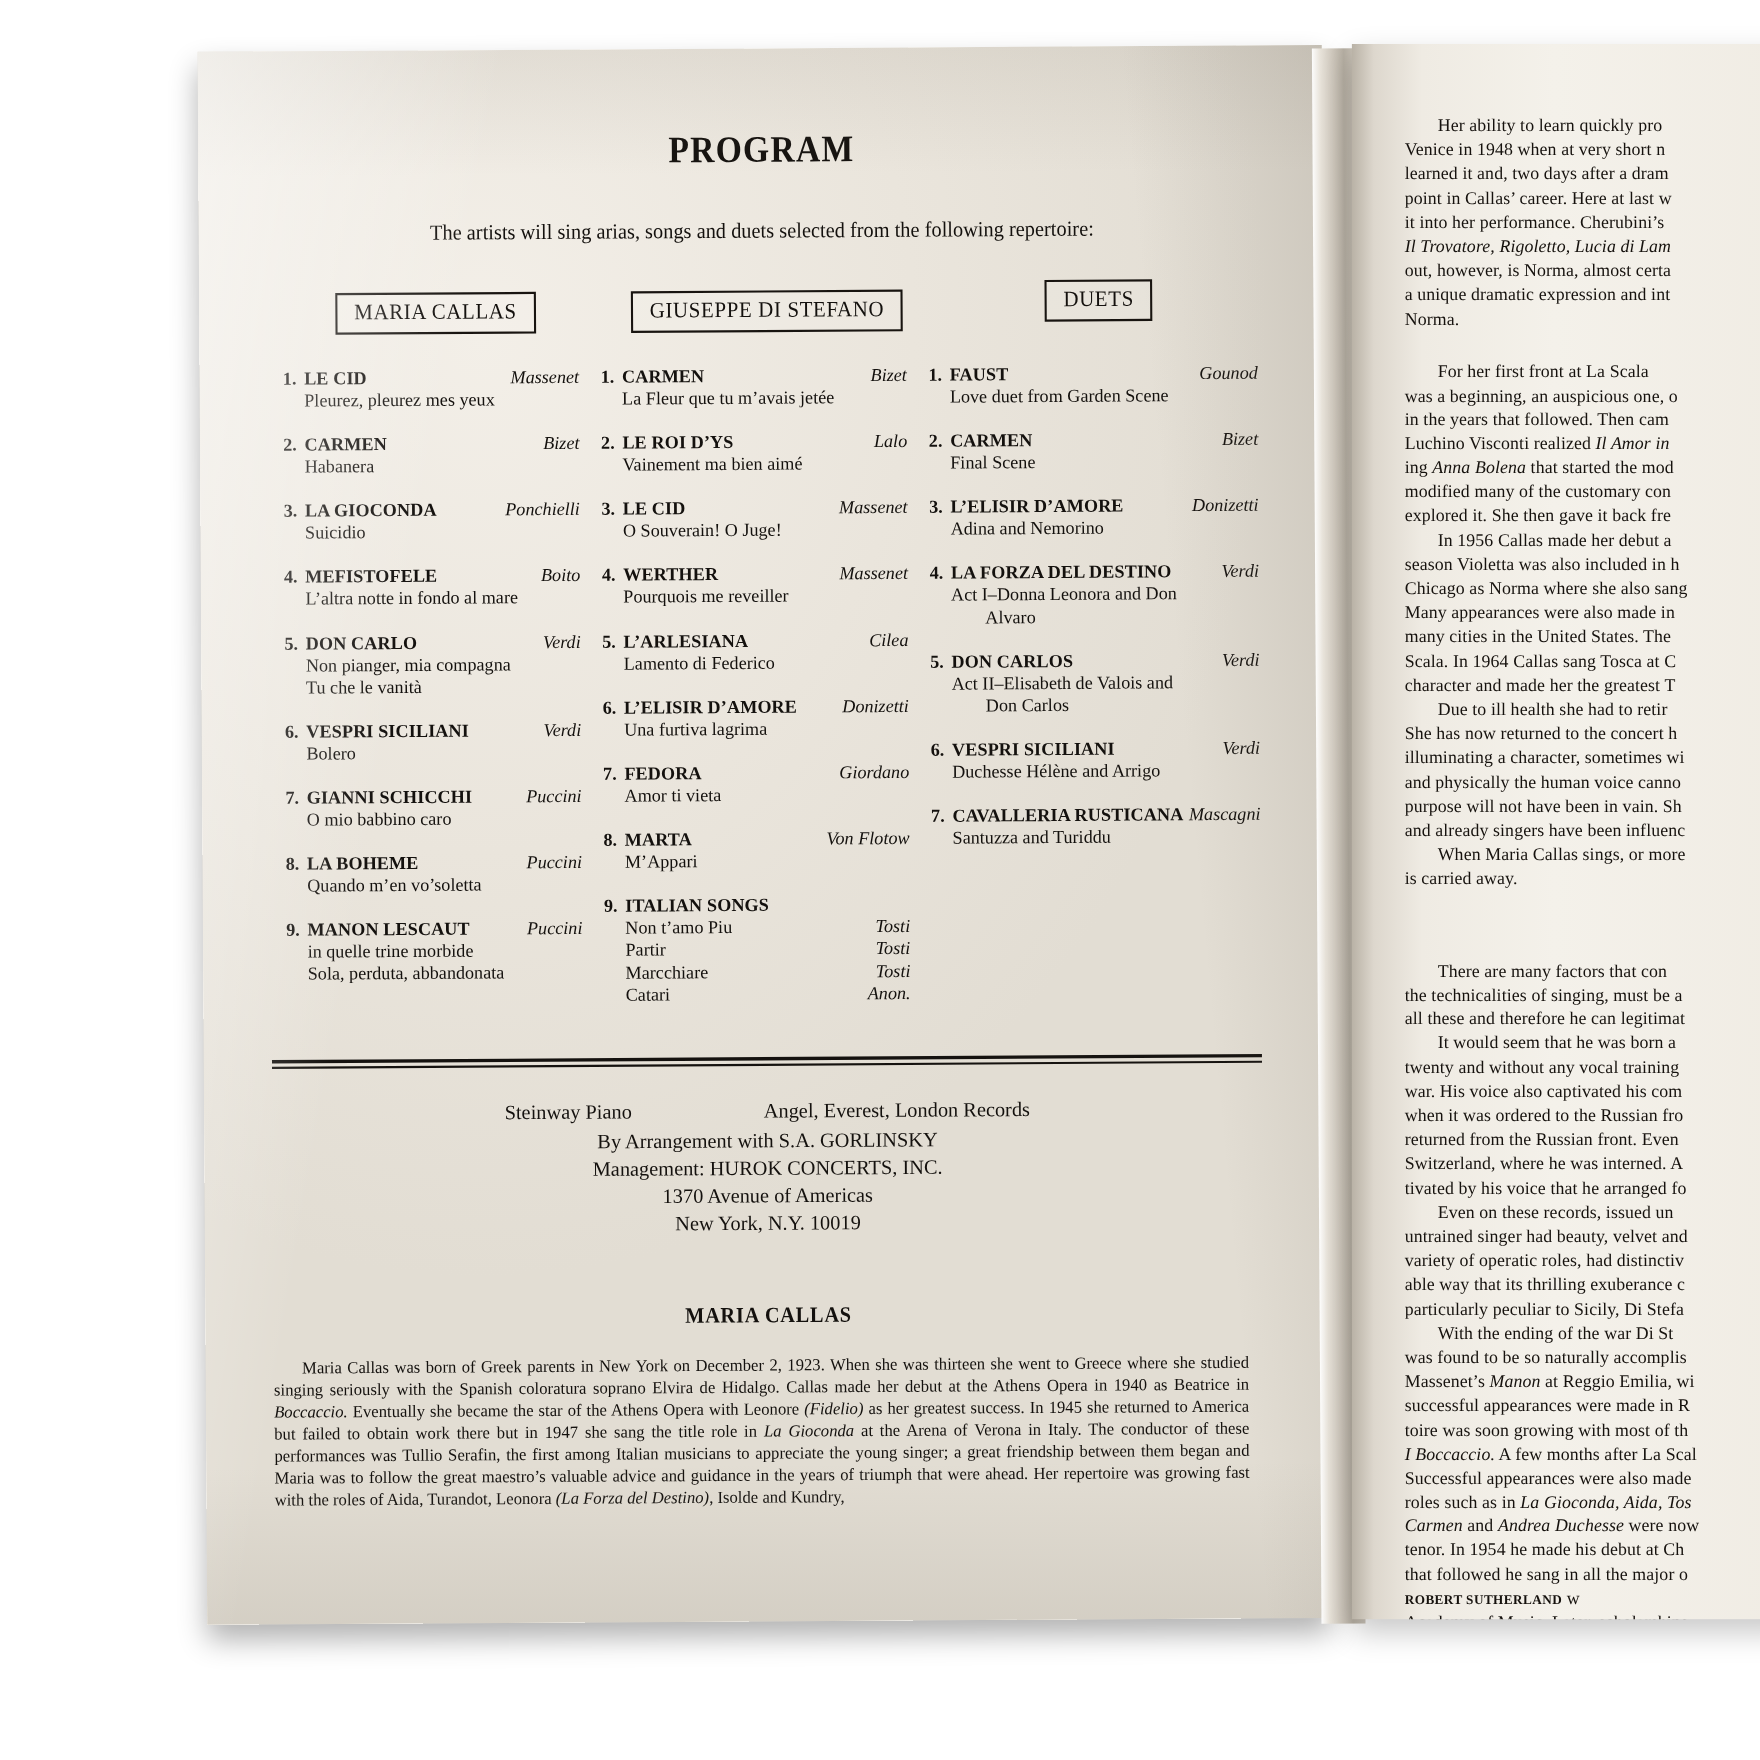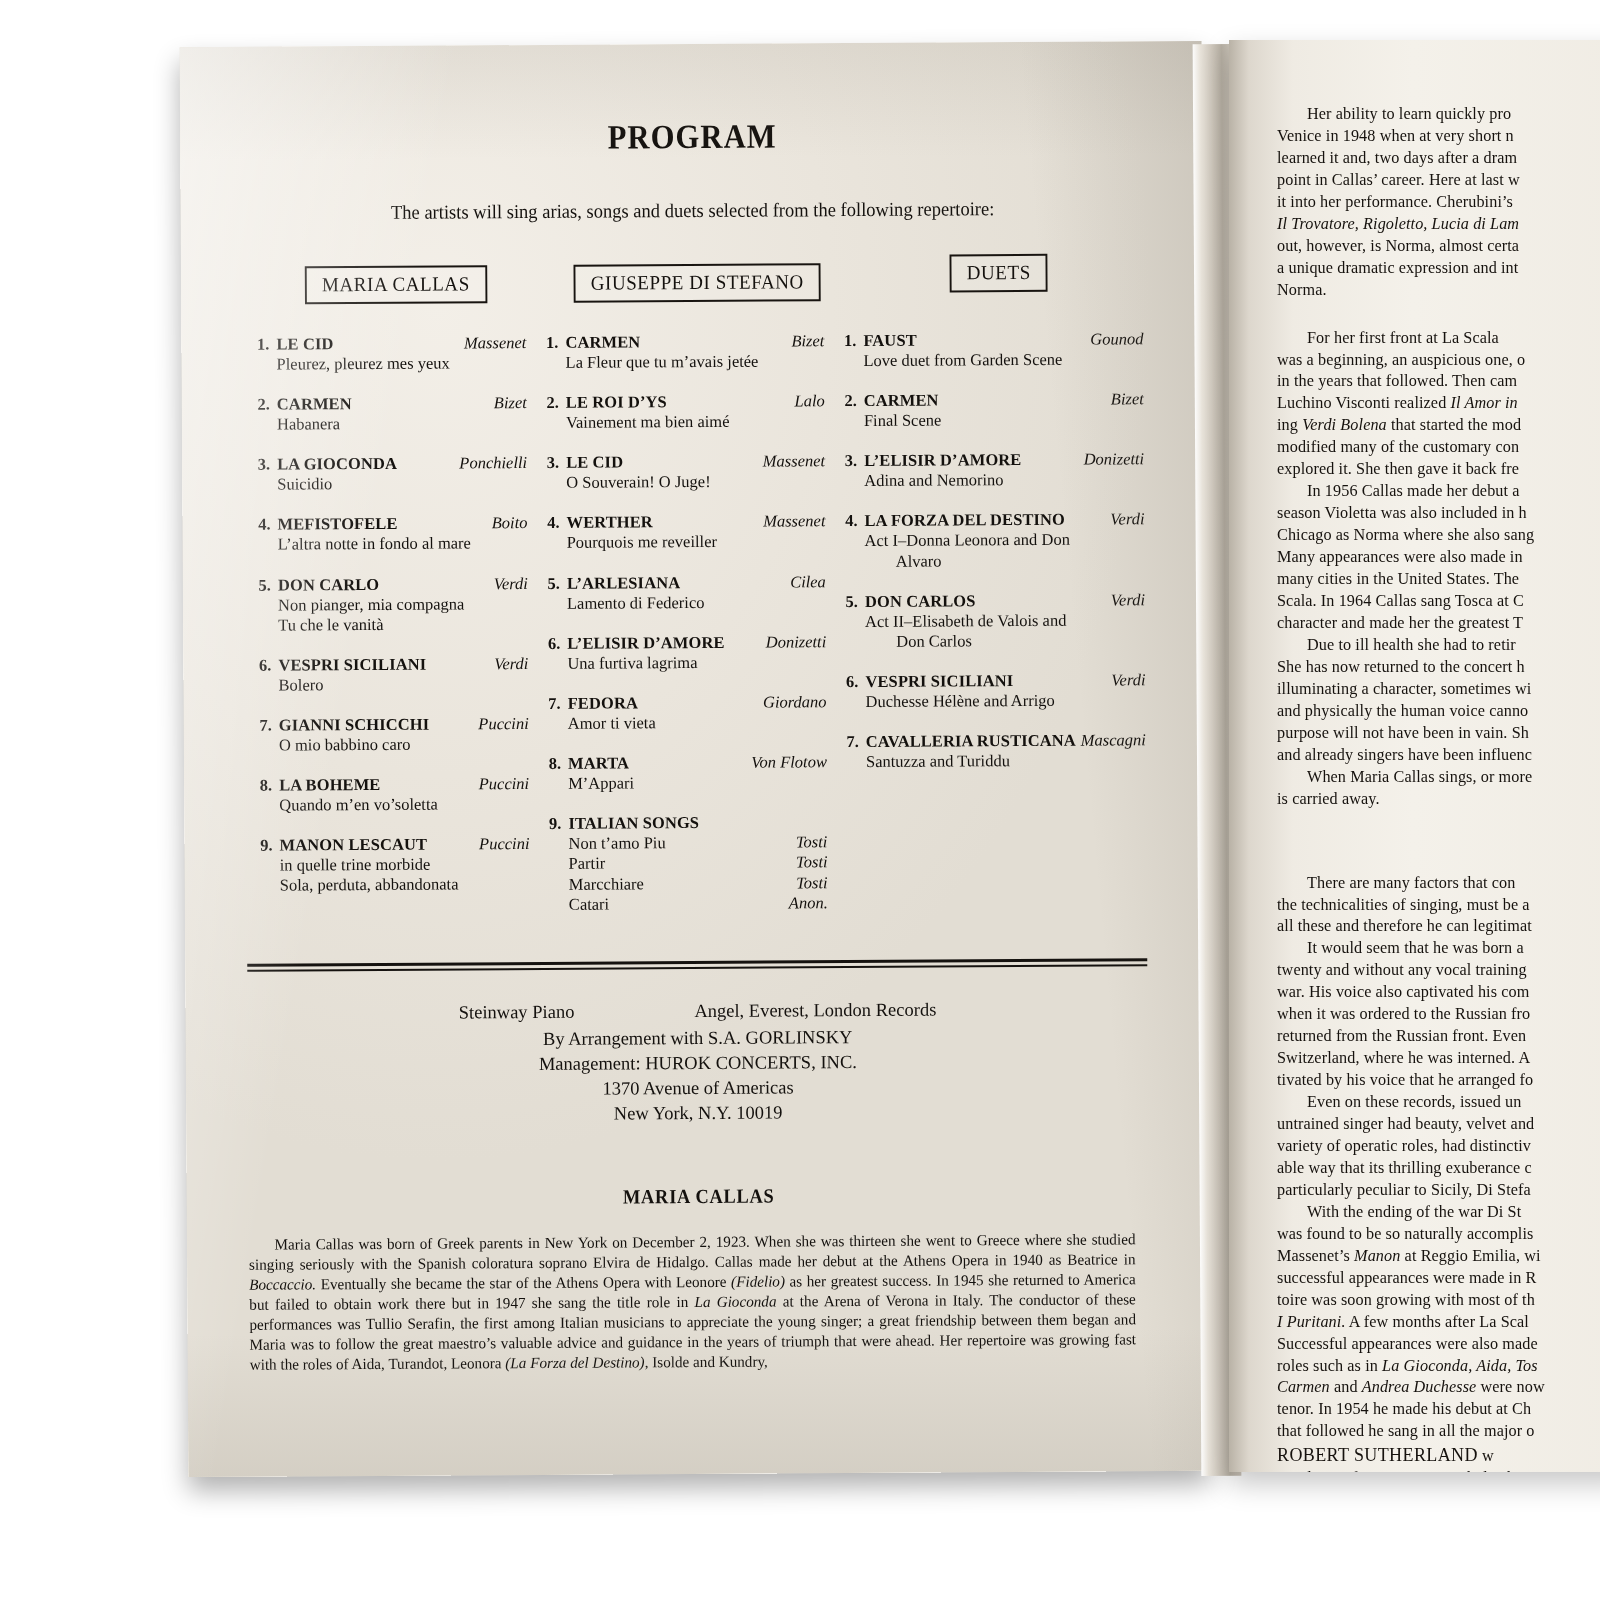--- a/index.html
+++ b/index.html
@@ -229,21 +229,21 @@
     font-size: 16.2px;
     line-height: 1.355;
     margin: 0 0 0 0;
     white-space: nowrap;
     letter-spacing: 0.1px;
   }
   .rp-para .ind { padding-left: 30px; }
   .rp-para i { font-style: italic; text-align: center; }
   .rp-gap { height: 26px; }
   .rp-gap-big { height: 62px; }
-  .rp-lead { font-weight: normal; font-size: 18px; letter-spacing: 0.4px; }
+  .rp-lead { font-weight: bold; font-size: 12px; letter-spacing: 0.4px; }
 
   
   .book-shadow {
     position: absolute;
     left: 200px; top: 1430px;
     width: 1080px; height: 90px;
     background: radial-gradient(ellipse 50% 50% at 50% 0%, rgba(0,0,0,0.28) 0%, rgba(0,0,0,0) 72%);
     filter: blur(6px);
   }
 </style>
@@ -531,21 +531,21 @@
         <div class="rp-para">it into her performance.  Cherubini’s</div>
         <div class="rp-para"><i>Il Trovatore, Rigoletto, Lucia di Lam</i></div>
         <div class="rp-para">out, however, is Norma, almost certa</div>
         <div class="rp-para">a unique dramatic expression and int</div>
         <div class="rp-para">Norma.</div>
         <div class="rp-gap"></div>
         <div class="rp-para"><span class="ind">For her first front at La Scala</span></div>
         <div class="rp-para">was a beginning, an auspicious one, o</div>
         <div class="rp-para">in the years that followed.  Then cam</div>
         <div class="rp-para">Luchino Visconti realized <i>Il Amor in</i></div>
-        <div class="rp-para">ing <i>Verdi Bolena</i> that started the mod</div>
+        <div class="rp-para">ing <i>Anna Bolena</i> that started the mod</div>
         <div class="rp-para">modified many of the customary con</div>
         <div class="rp-para">explored it.  She then gave it back fre</div>
         <div class="rp-para"><span class="ind">In 1956 Callas made her debut a</span></div>
         <div class="rp-para">season Violetta was also included in h</div>
         <div class="rp-para">Chicago as Norma where she also sang</div>
         <div class="rp-para">Many appearances were also made in</div>
         <div class="rp-para">many cities in the United States.  The</div>
         <div class="rp-para">Scala.  In 1964 Callas sang Tosca at C</div>
         <div class="rp-para">character and made her the greatest T</div>
         <div class="rp-para"><span class="ind">Due to ill health she had to retir</span></div>
@@ -570,21 +570,21 @@
         <div class="rp-para"><span class="ind">Even on these records, issued un</span></div>
         <div class="rp-para">untrained singer had beauty, velvet and</div>
         <div class="rp-para">variety of operatic roles, had distinctiv</div>
         <div class="rp-para">able way that its thrilling exuberance c</div>
         <div class="rp-para">particularly peculiar to Sicily, Di Stefa</div>
         <div class="rp-para"><span class="ind">With the ending of the war Di St</span></div>
         <div class="rp-para">was found to be so naturally accomplis</div>
         <div class="rp-para">Massenet’s <i>Manon</i> at Reggio Emilia, wi</div>
         <div class="rp-para">successful appearances were made in R</div>
         <div class="rp-para">toire was soon growing with most of th</div>
-        <div class="rp-para"><i>I Puritani.</i>  A few months after La Scal</div>
+        <div class="rp-para"><i>I Boccaccio.</i>  A few months after La Scal</div>
         <div class="rp-para">Successful appearances were also made</div>
         <div class="rp-para">roles such as in <i>La Gioconda, Aida, Tos</i></div>
         <div class="rp-para"><i>Carmen</i> and <i>Andrea Duchesse</i> were now</div>
         <div class="rp-para">tenor.  In 1954 he made his debut at Ch</div>
         <div class="rp-para">that followed he sang in all the major o</div>
         <div class="rp-para"><span class="rp-lead">ROBERT SUTHERLAND</span>  w</div>
         <div class="rp-para">Academy of Music.  Later, scholarships</div>
       </div>
   </div>
 

